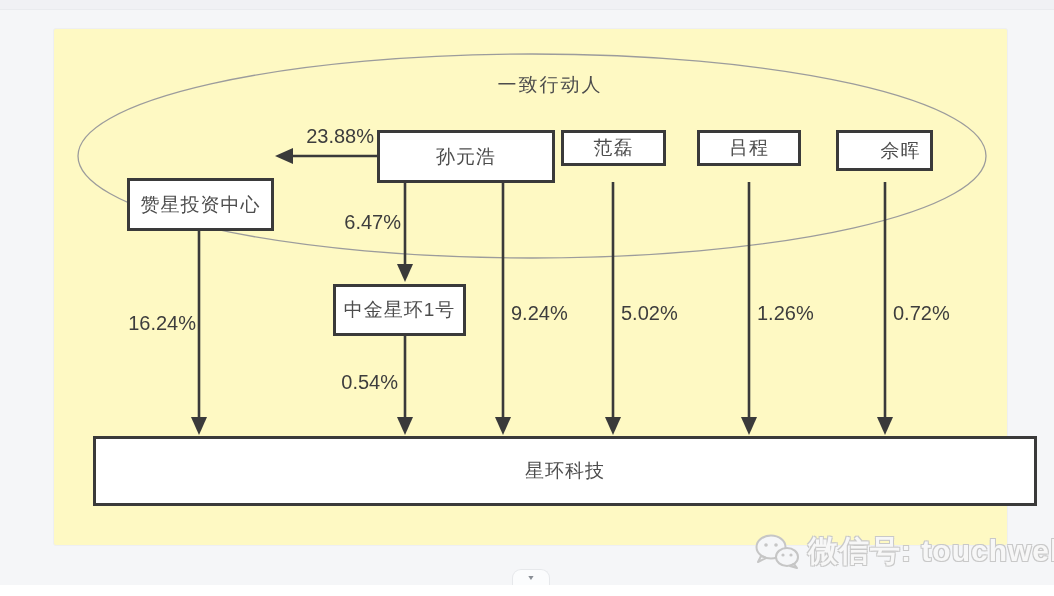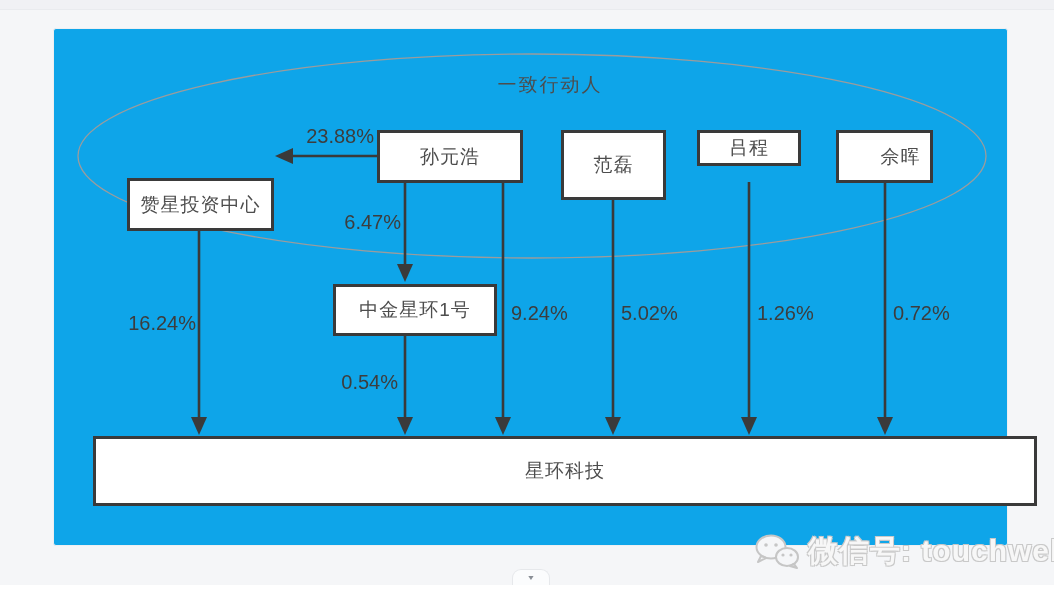--- a/index.html
+++ b/index.html
@@ -5,21 +5,21 @@
   html,body{margin:0;padding:0;}
   body{
     width:1054px;height:596px;position:relative;overflow:hidden;
     background:#ffffff;
     font-family:"Liberation Sans","DejaVu Sans",sans-serif;
   }
   .backdrop{position:absolute;left:0;top:0;width:1054px;height:585px;background:#f5f6f8;}
   .topstrip{position:absolute;left:0;top:0;width:1054px;height:9px;background:#f0f1f4;border-bottom:1px solid #e9ebee;}
   .panel{
     position:absolute;left:53px;top:28px;width:955px;height:518px;
-    background:#0ea5e9;border:1px solid #eeeff2;border-radius:3px;box-sizing:border-box;
+    background:#fef9c3;border:1px solid #eeeff2;border-radius:3px;box-sizing:border-box;
   }
   .layer{position:absolute;left:0;top:0;width:955px;height:518px;}
   .ebox{
     position:absolute;background:#ffffff;border:3px solid #3a3a3a;box-sizing:border-box;
     display:flex;align-items:center;justify-content:center;
     font-size:19px;color:#4d4d4d;letter-spacing:1px;white-space:nowrap;
   }
   .pct{
     position:absolute;font-size:20px;color:#3d3d3d;width:100px;line-height:22px;
   }
@@ -80,33 +80,33 @@
 
     <line x1="323" y1="127" x2="238" y2="127" stroke="#3a3a3a" stroke-width="2.6"></line>
     <polygon points="239,119 239,135 221,127" fill="#3a3a3a"></polygon>
   </svg>
 
   <div class="group-label">一致行动人</div>
 
   <div class="ebox" style="left:73px;top:101px;width:147px;height:53px;margin-top:48px;">
     <span>赞星投资中心</span>
   </div>
-  <div class="ebox" style="left:323px;top:101px;width:146px;height:53px;">
+  <div class="ebox" style="left:323px;top:101px;width:178px;height:53px;">
     <span>孙元浩</span>
   </div>
-  <div class="ebox" style="left:507px;top:101px;width:105px;height:70px;">
+  <div class="ebox" style="left:507px;top:101px;width:105px;height:36px;">
     <span>范磊</span>
   </div>
   <div class="ebox" style="left:643px;top:101px;width:104px;height:36px;">
     <span>吕程</span>
   </div>
-  <div class="ebox" style="left:782px;top:101px;width:97px;height:53px;padding-left:32px;">
+  <div class="ebox" style="left:782px;top:101px;width:97px;height:41px;padding-left:32px;">
     <span>佘晖</span>
   </div>
-  <div class="ebox" style="left:279px;top:255px;width:164px;height:52px;">
+  <div class="ebox" style="left:279px;top:255px;width:133px;height:52px;">
     <span>中金星环1号</span>
   </div>
   <div class="ebox" style="left:39px;top:407px;width:944px;height:70px;">
     <span>星环科技</span>
   </div>
 
   <div class="pct r" style="left:220px;top:96px;">23.88%</div>
   <div class="pct r" style="left:247px;top:182px;">6.47%</div>
   <div class="pct r" style="left:42px;top:283px;">16.24%</div>
   <div class="pct r" style="left:244px;top:333px;margin-top:9px;">0.54%</div>

